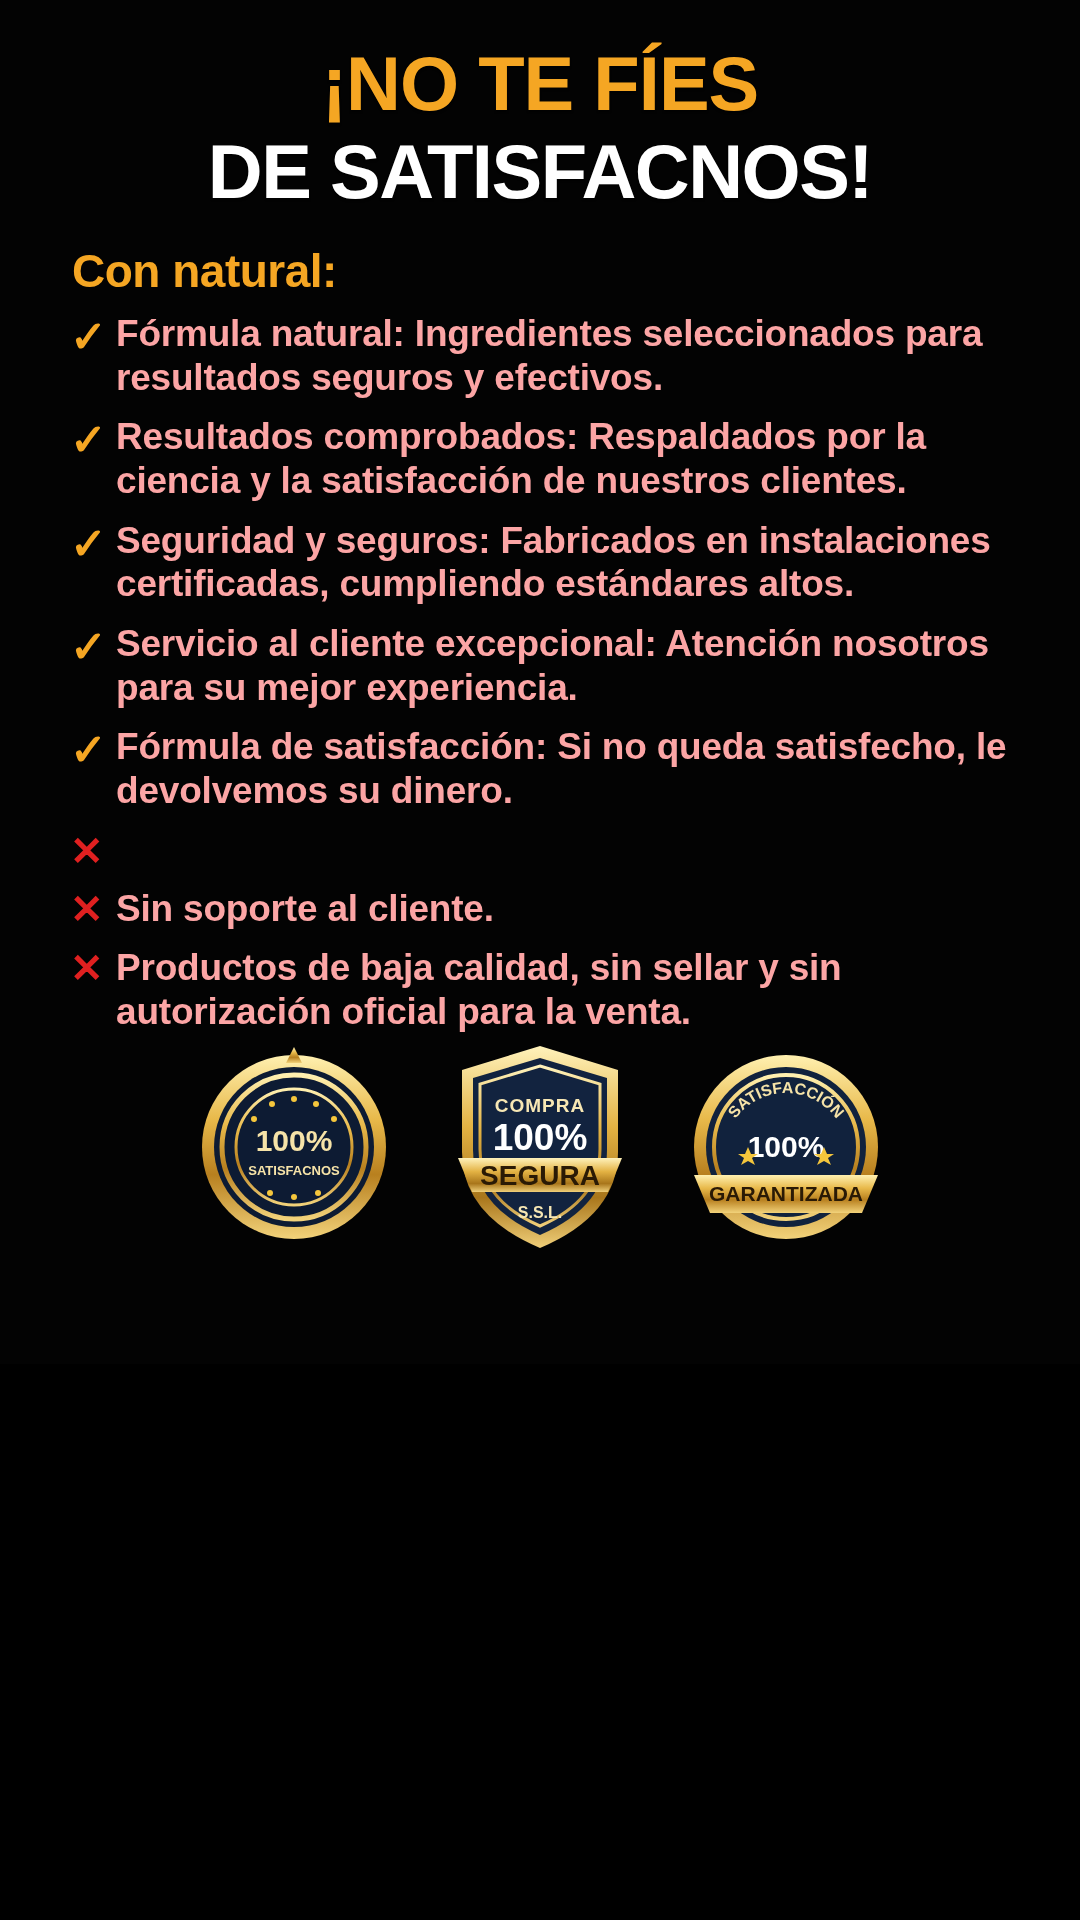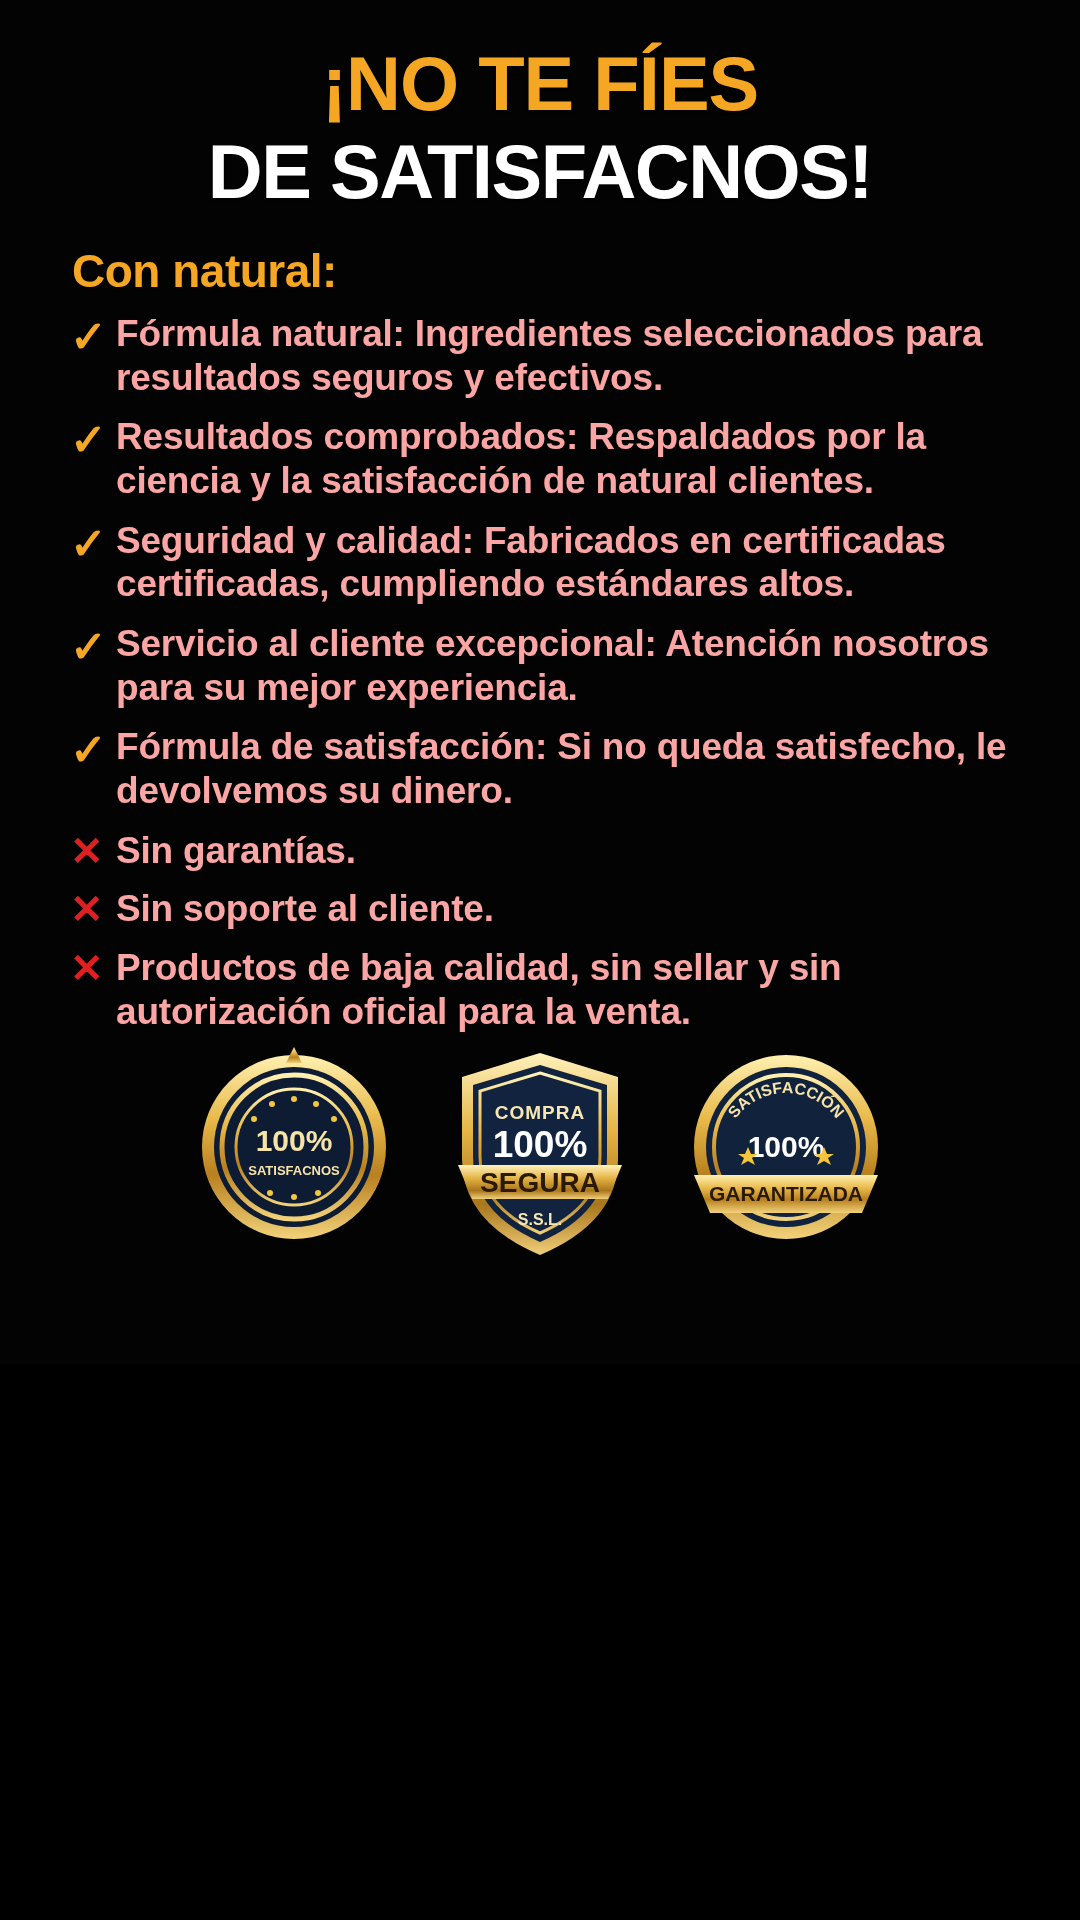--- a/index.html
+++ b/index.html
@@ -101,21 +101,21 @@
     display: flex;
     justify-content: center;
     align-items: center;
     gap: 46px;
   }
   .badge {
     position: relative;
     width: 200px;
     height: 200px;
     display: flex;
-    align-items: flex-start;
+    align-items: center;
     justify-content: center;
   }
   .badge svg { display: block; }
 </style>
 </head>
 <body>
 
 <div class="page">
 
   <div class="headline">
@@ -124,40 +124,39 @@
   </div>
 
   <div class="section-heading pro">Con natural:</div>
   <ul class="list pros">
     <li class="list-item">
       <span class="mark check">✓</span>
       <span class="item-text">Fórmula natural: Ingredientes seleccionados para resultados seguros y efectivos.</span>
     </li>
     <li class="list-item">
       <span class="mark check">✓</span>
-      <span class="item-text">Resultados comprobados: Respaldados por la ciencia y la satisfacción de natural clientes.</span>
-    </li>
-    <li class="list-item">
-      <span class="mark check">✓</span>
-      <span class="item-text">Seguridad y calidad: Fabricados en certificadas certificadas, cumpliendo estándares altos.</span>
+      <span class="item-text">Resultados comprobados: Respaldados por la ciencia y la satisfacción de nuestros clientes.</span>
+    </li>
+    <li class="list-item">
+      <span class="mark check">✓</span>
+      <span class="item-text">Seguridad y seguros: Fabricados en instalaciones certificadas, cumpliendo estándares altos.</span>
     </li>
     <li class="list-item">
       <span class="mark check">✓</span>
       <span class="item-text">Servicio al cliente excepcional: Atención nosotros para su mejor experiencia.</span>
     </li>
     <li class="list-item">
       <span class="mark check">✓</span>
       <span class="item-text">Fórmula de satisfacción: Si no queda satisfecho, le devolvemos su dinero.</span>
     </li>
   </ul>
 
   <ul class="list cons">
     <li class="list-item">
       <span class="mark cross">✕</span>
-      <span class="item-text">Sin garantías.</span>
     </li>
     <li class="list-item">
       <span class="mark cross">✕</span>
       <span class="item-text">Sin soporte al cliente.</span>
     </li>
     <li class="list-item">
       <span class="mark cross">✕</span>
       <span class="item-text">Productos de baja calidad, sin sellar y sin autorización oficial para la venta.</span>
     </li>
   </ul>

